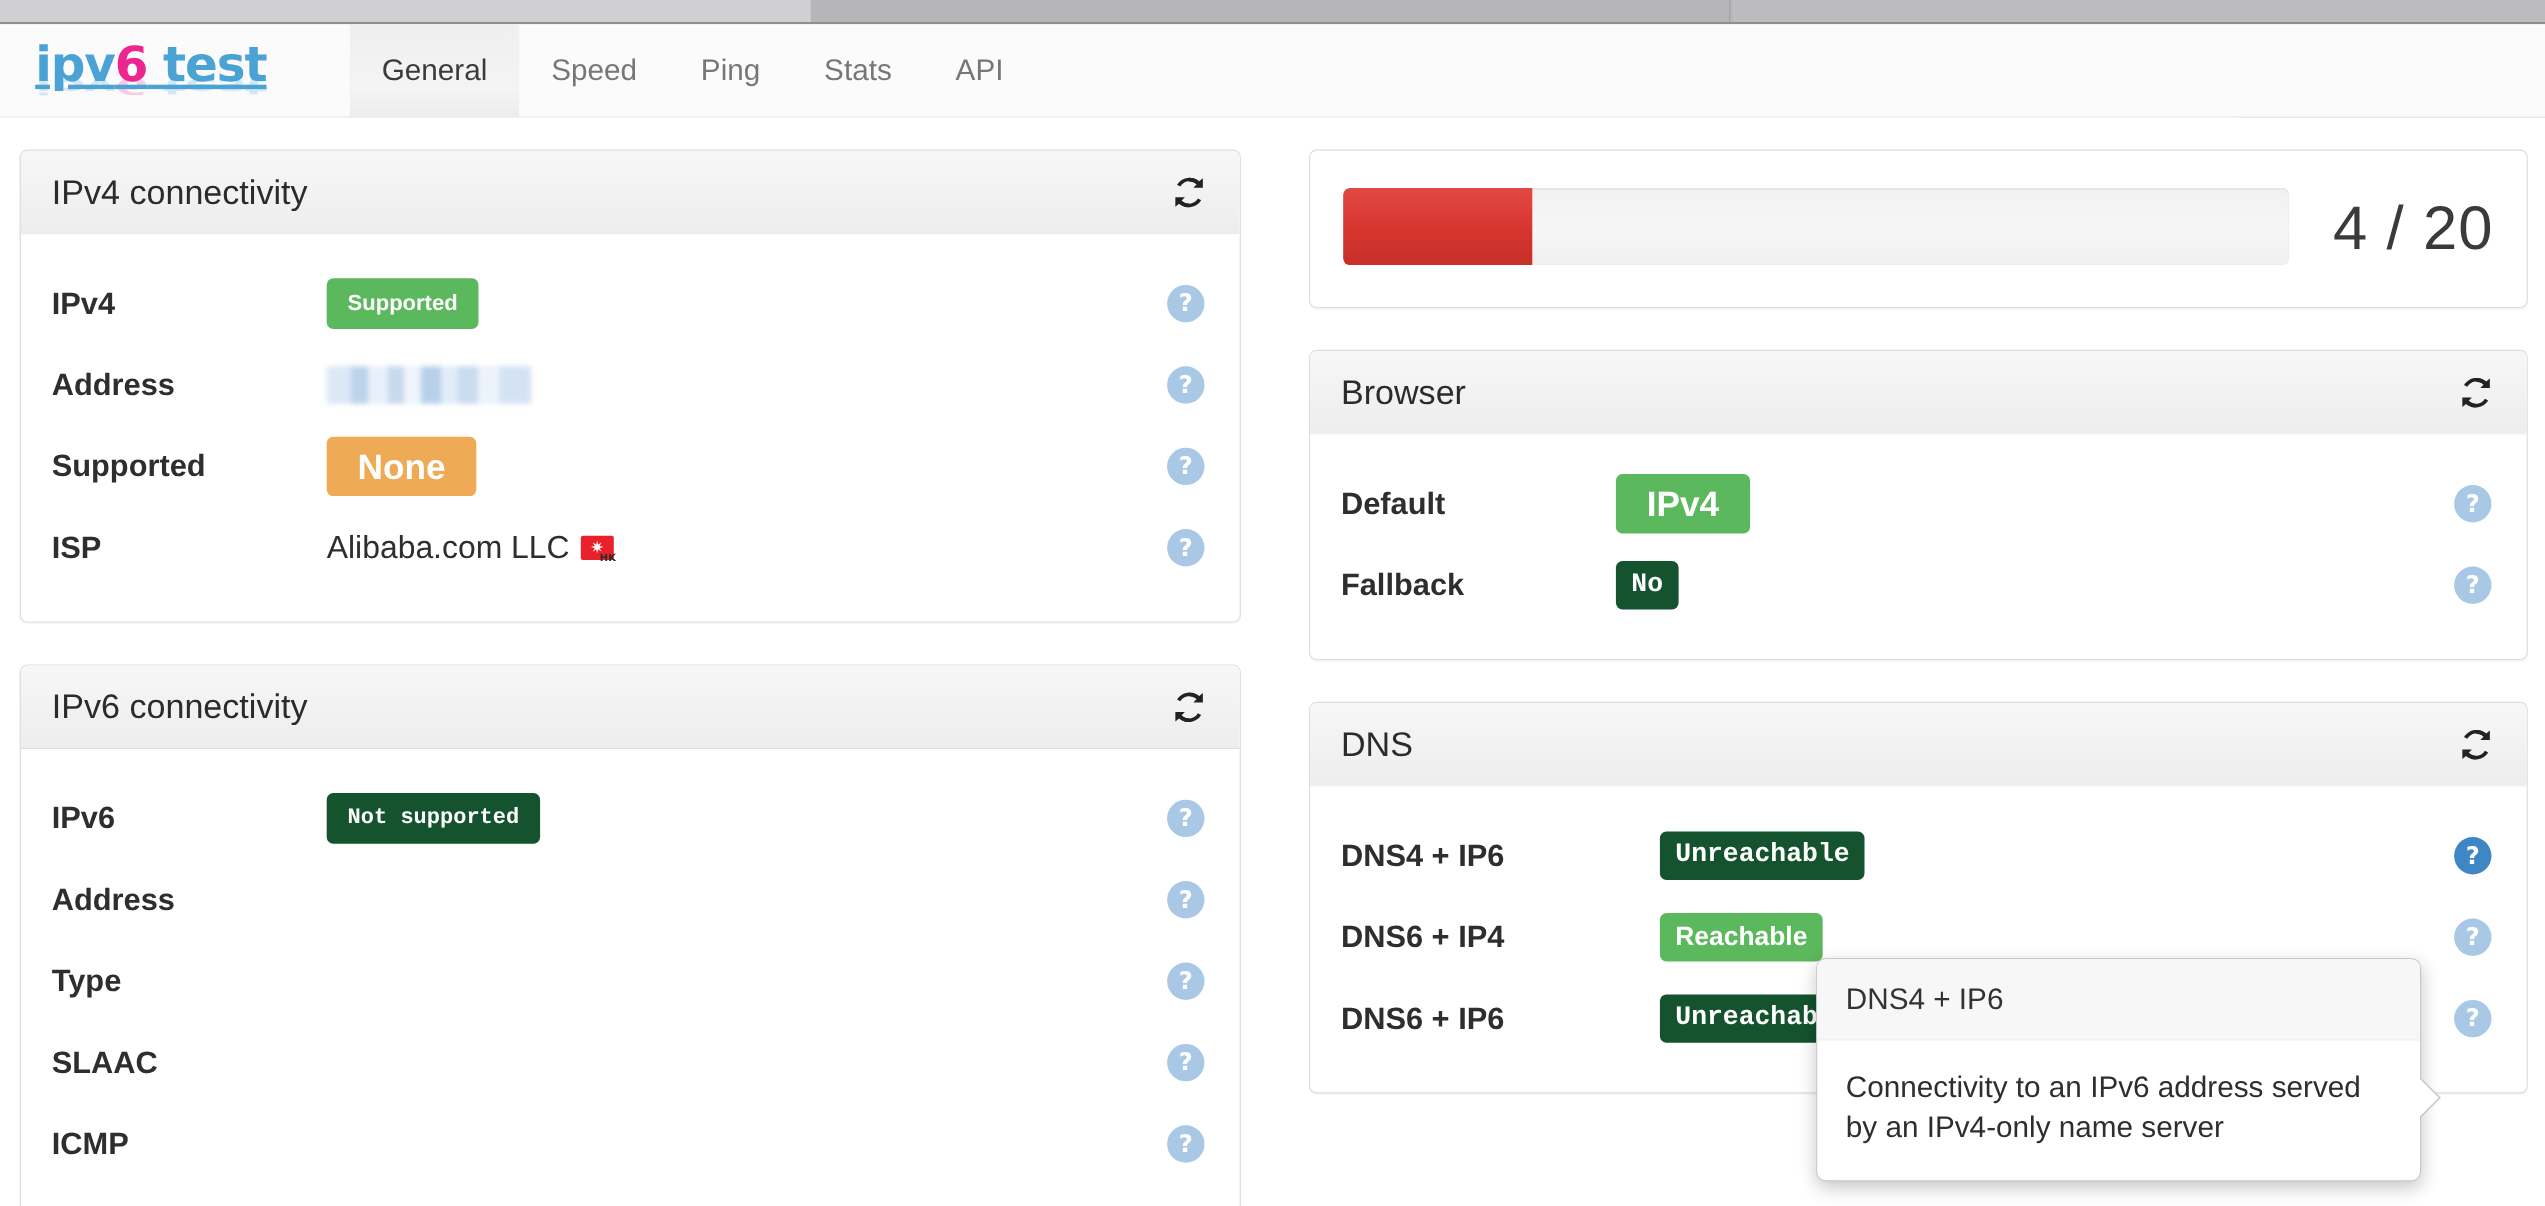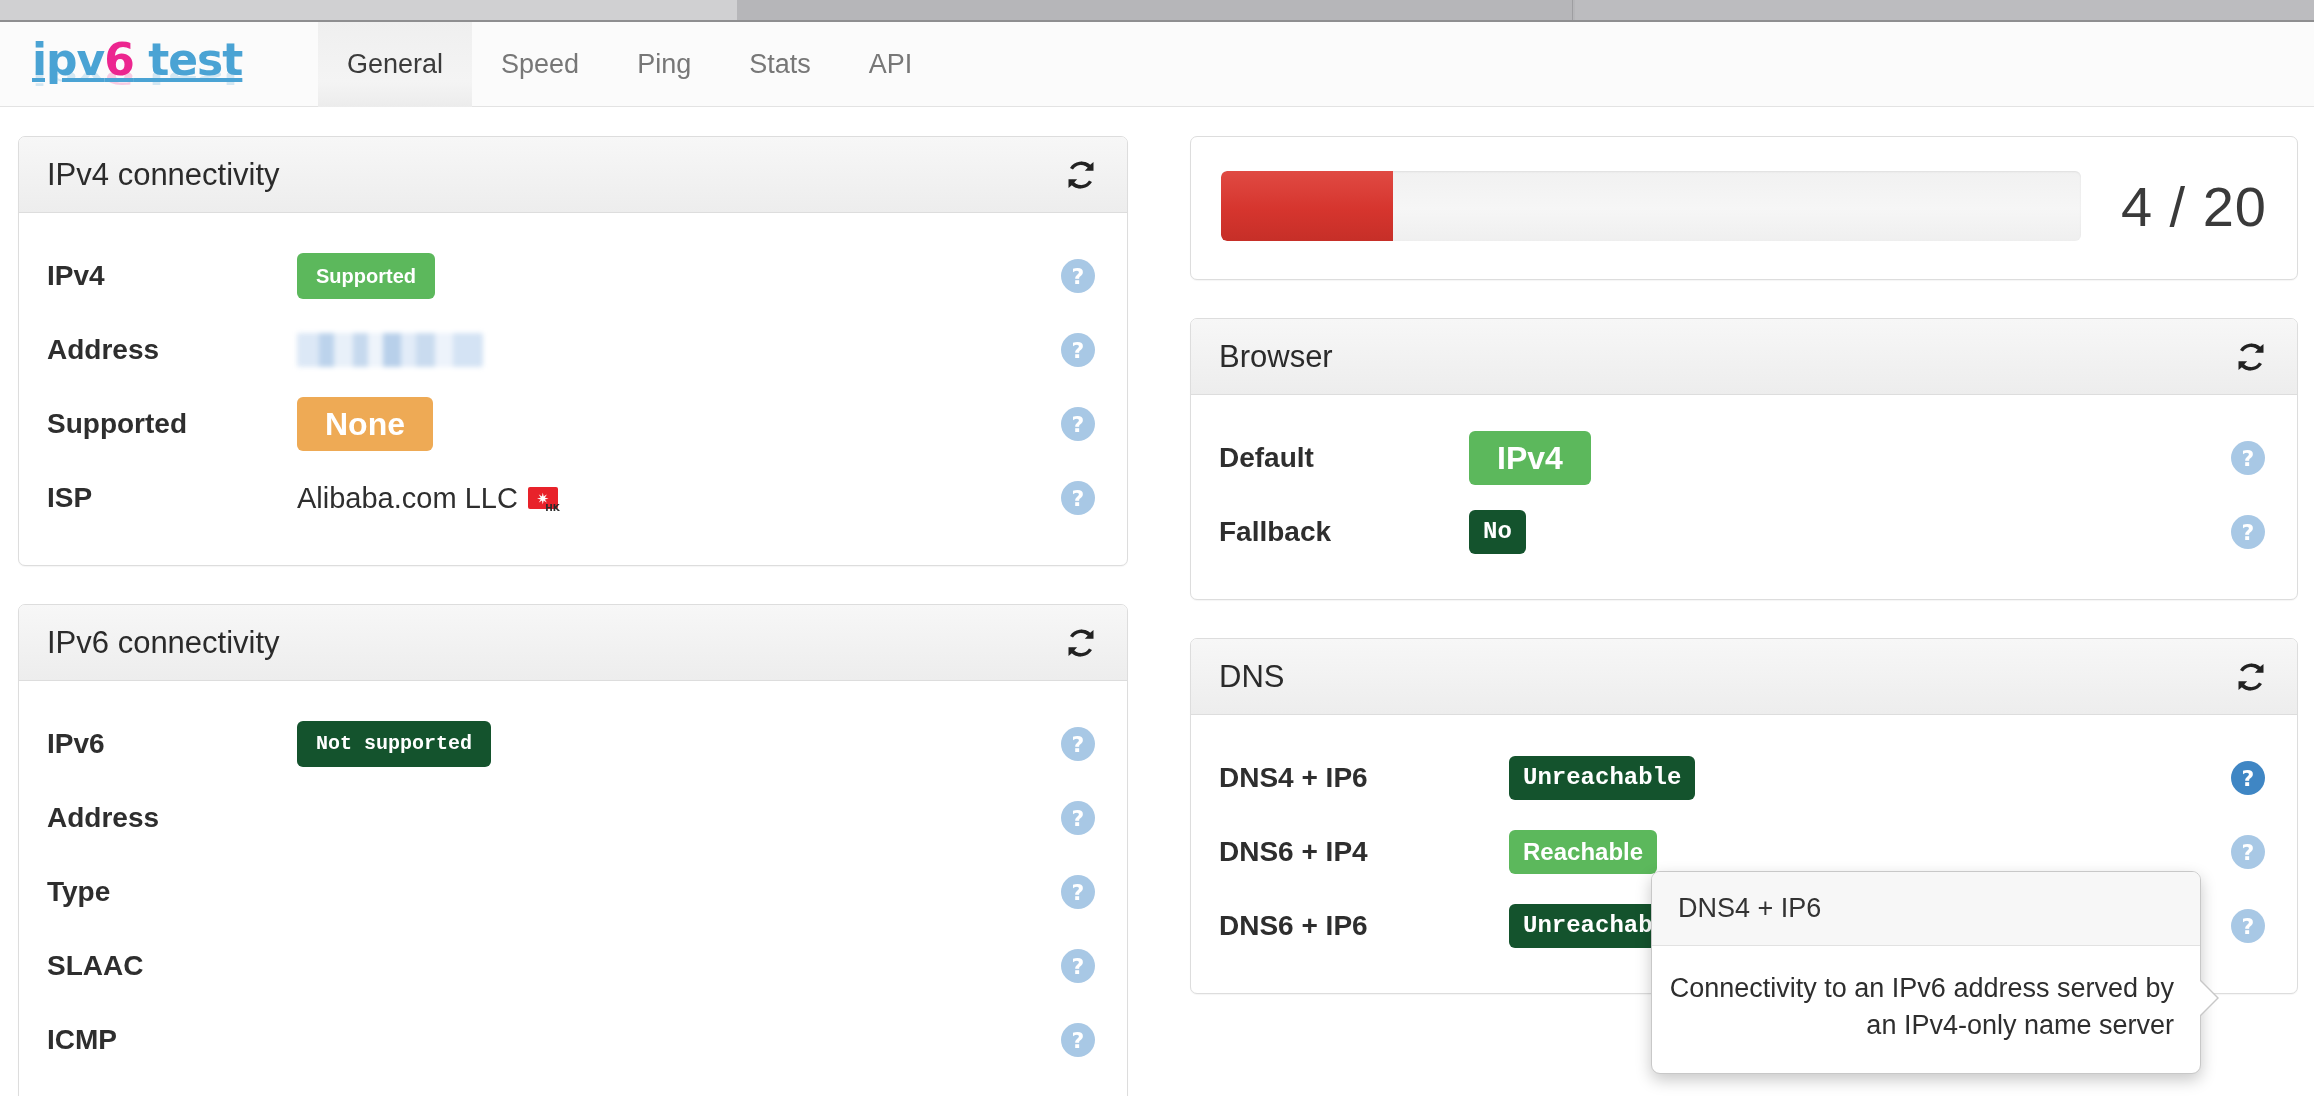--- a/index.html
+++ b/index.html
@@ -179,22 +179,21 @@
   }
   #tooltip-title {
     font-size: 27px; color: #333333;
     padding: 21px 26px;
     background: #f7f7f7;
     border-bottom: 1px solid #e2e2e2;
     border-radius: 8px 8px 0 0;
   }
   #tooltip-body {
     font-size: 27px; color: #2e2e2e; line-height: 1.38;
-    padding: 24px 26px 28px 9px;
-    text-align: right;
+    padding: 24px 26px 28px 26px;
   }
   #tooltip-arrow {
     position: absolute; right: -17px; top: 108px;
     width: 0; height: 0;
     border-top: 18px solid transparent;
     border-bottom: 18px solid transparent;
     border-left: 18px solid #ffffff;
     filter: drop-shadow(2px 0 0 #c8c8c8);
   }
 

